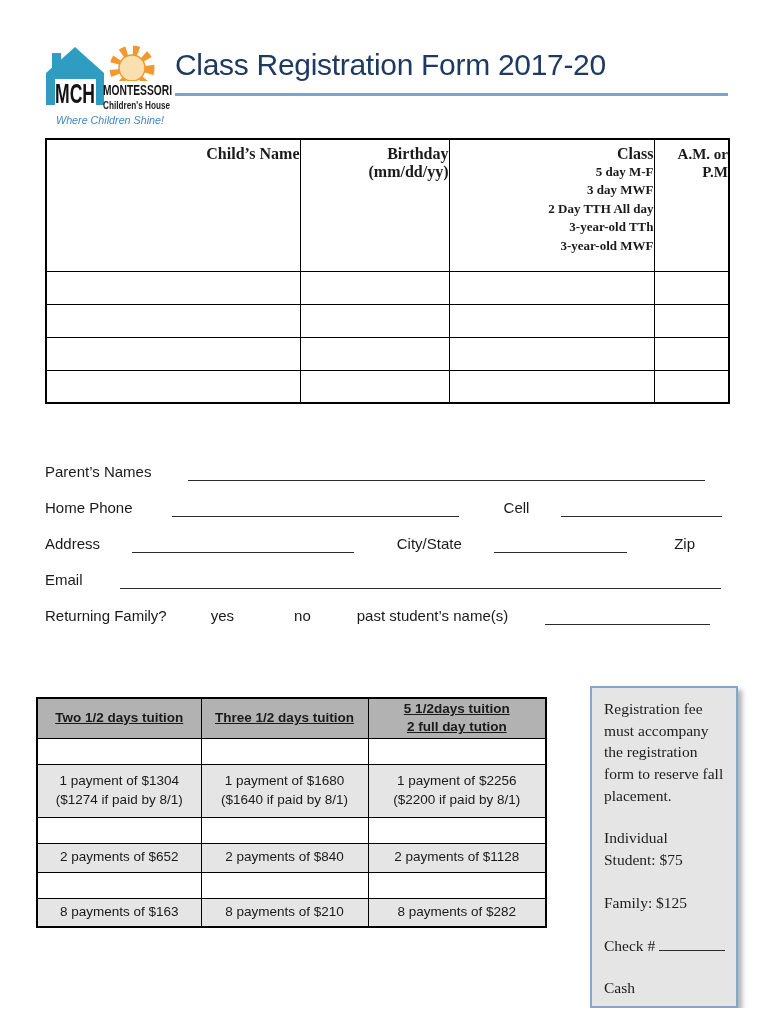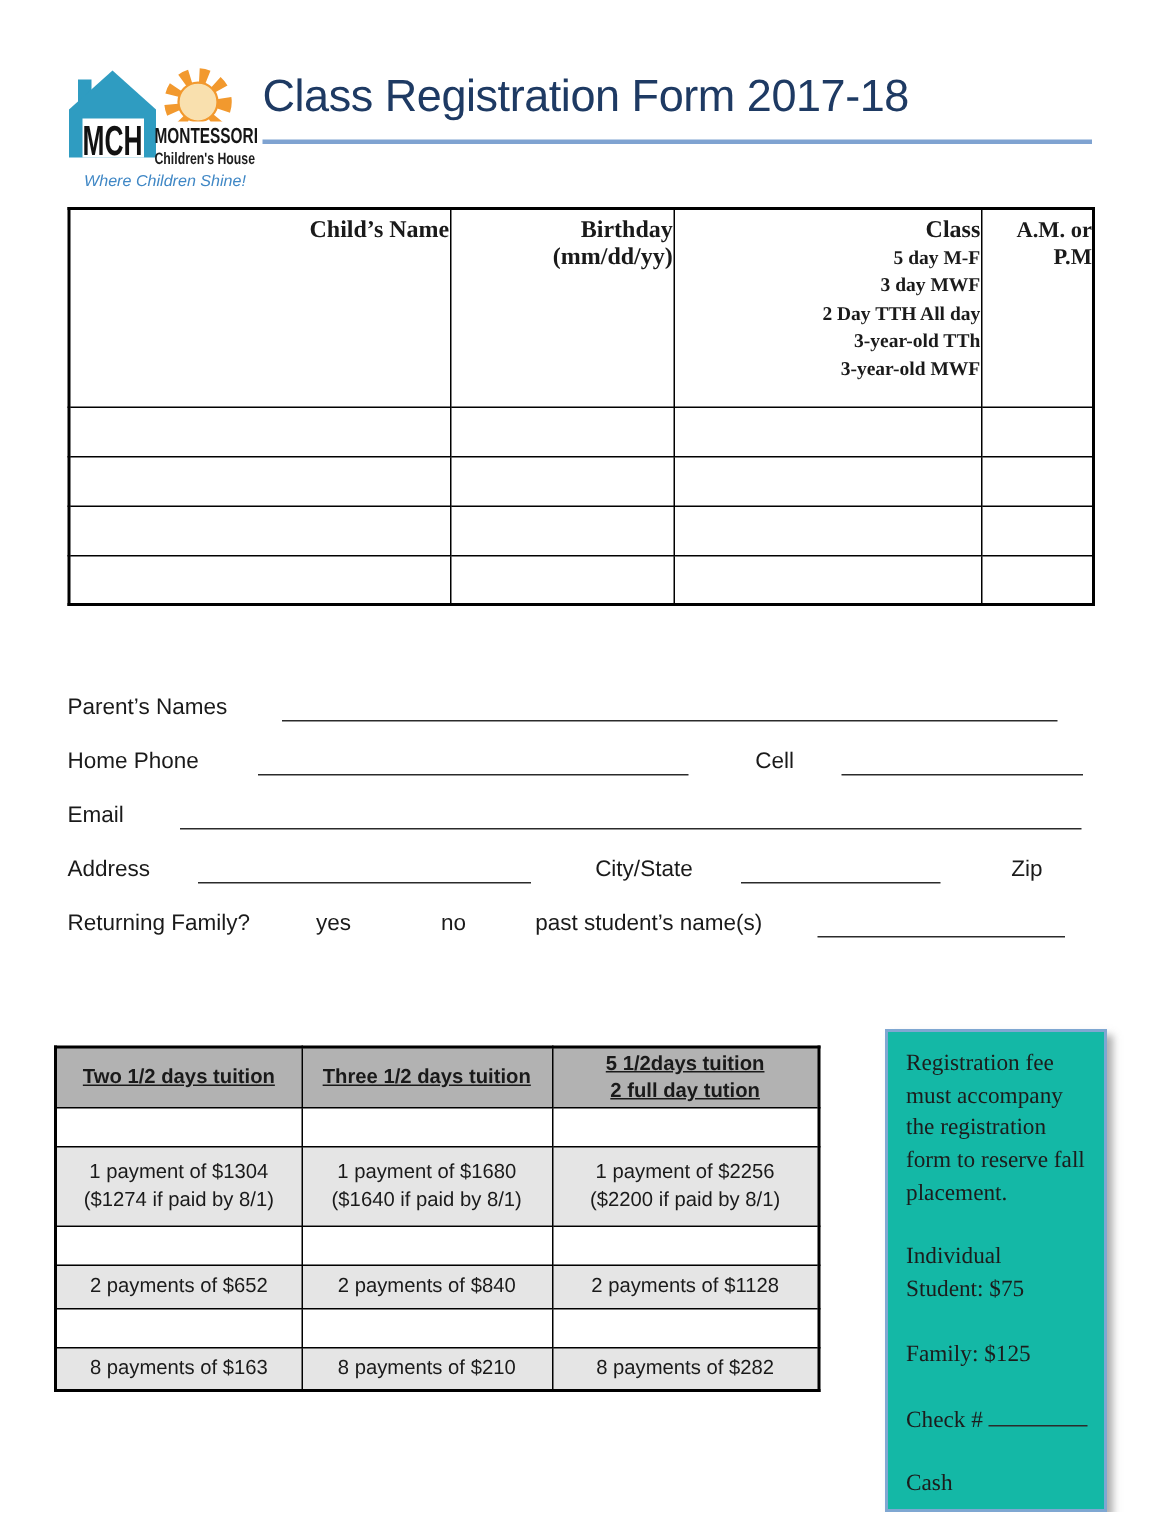--- a/index.html
+++ b/index.html
@@ -33,21 +33,21 @@
   .tuition { position:absolute; left:36px; top:697px; width:509px; table-layout:fixed; border:2px solid #000; font-size:13.5px; }
   .tuition td, .tuition th { border:1px solid #000; text-align:center; vertical-align:middle; line-height:1.35; }
   .tuition thead th { background:#b2b2b2; font-weight:bold; text-decoration:underline; font-size:13.5px; height:40px; }
   .tuition .grayrow td { background:#e5e5e5; }
   .tuition .spacer td { height:26px; background:#fff; }
   .tuition .pay-full td { height:53px; }
   .tuition .pay-sm td { height:29px; }
 
   
   .fee-box { position:absolute; left:590px; top:686px; width:148px; height:322px;
-             background:#14b8a6; border:2px solid #7fa7d2;
+             background:#e5e5e5; border:2px solid #7fa7d2;
              box-shadow:4px 4px 5px rgba(110,110,110,0.55);
              font-family:"Liberation Serif", serif; font-size:15.5px; line-height:1.4; color:#1c1c1c;
              padding:10px 10px 0 12px; }
   .fee-box p { margin-bottom:21px; }
   .fee-box .note { margin-bottom:21px; }
   .fee-blank { border-bottom:1.2px solid #2b2b2b; height:16px; display:inline-block; }
 
   
   svg text { font-family:"Liberation Sans", sans-serif; }
 </style>
@@ -71,21 +71,21 @@
         <polygon points="2,30 31,4 60,30 60,62 2,62" fill="#2f9cc1"></polygon>
         <rect x="11" y="36" width="41" height="26" fill="#ffffff"></rect>
       </g>
       <text x="31" y="60" text-anchor="middle" font-size="28" font-weight="bold" fill="#121212" textLength="40" lengthAdjust="spacingAndGlyphs">MCH</text>
       <text x="59" y="52" font-size="14.5" font-weight="bold" fill="#161616" textLength="69" lengthAdjust="spacingAndGlyphs">MONTESSORI</text>
       <text x="59" y="66" font-size="11" font-weight="bold" fill="#1c1c1c" textLength="67" lengthAdjust="spacingAndGlyphs">Children's House</text>
       <text x="66" y="81" text-anchor="middle" font-size="10.5" font-style="italic" font-family="DejaVu Serif, serif" fill="#3f87c5" textLength="108" lengthAdjust="spacingAndGlyphs">Where Children Shine!</text>
     </svg>
   </div>
 
-  <h1 class="page-title">Class Registration Form 2017-18</h1>
+  <h1 class="page-title">Class Registration Form 2017-20</h1>
   <div class="title-rule"></div>
 
   <table class="roster">
     <colgroup>
         <col style="width:254px">
         <col style="width:149px">
         <col style="width:205px">
         <col style="width:75px">
       </colgroup>
     <thead>
@@ -137,31 +137,31 @@
     <div class="frow" style="padding-right:23px">
       <span class="lbl">Parent’s Names</span>
       <span class="blank grow" style="margin-left:5px"></span>
     </div>
     <div class="frow" style="padding-right:6px">
       <span class="lbl">Home Phone</span>
       <span class="blank" style="width:287px; margin-left:7px"></span>
       <span class="lbl" style="margin-left:13px">Cell</span>
       <span class="blank grow"></span>
     </div>
-    <div class="frow" style="padding-right:7px">
-      <span class="lbl">Email</span>
-      <span class="blank grow" style="margin-left:5px"></span>
-    </div>
     <div class="frow" style="padding-right:1px">
       <span class="lbl">Address</span>
       <span class="blank" style="width:251px"></span>
       <span class="lbl" style="margin-left:11px">City/State</span>
       <span class="blank" style="width:151px"></span>
       <span class="lbl" style="margin-left:15px">Zip</span>
       <span class="blank grow"></span>
+    </div>
+    <div class="frow" style="padding-right:7px">
+      <span class="lbl">Email</span>
+      <span class="blank grow" style="margin-left:5px"></span>
     </div>
     <div class="frow" style="padding-right:18px">
       <span class="lbl">Returning Family?</span>
       <span class="lbl" style="margin-left:12px">yes</span>
       <span class="lbl" style="margin-left:28px">no</span>
       <span class="lbl" style="margin-left:14px">past student’s name(s)</span>
       <span class="blank grow" style="margin-left:5px"></span>
     </div>
   </div>
 

